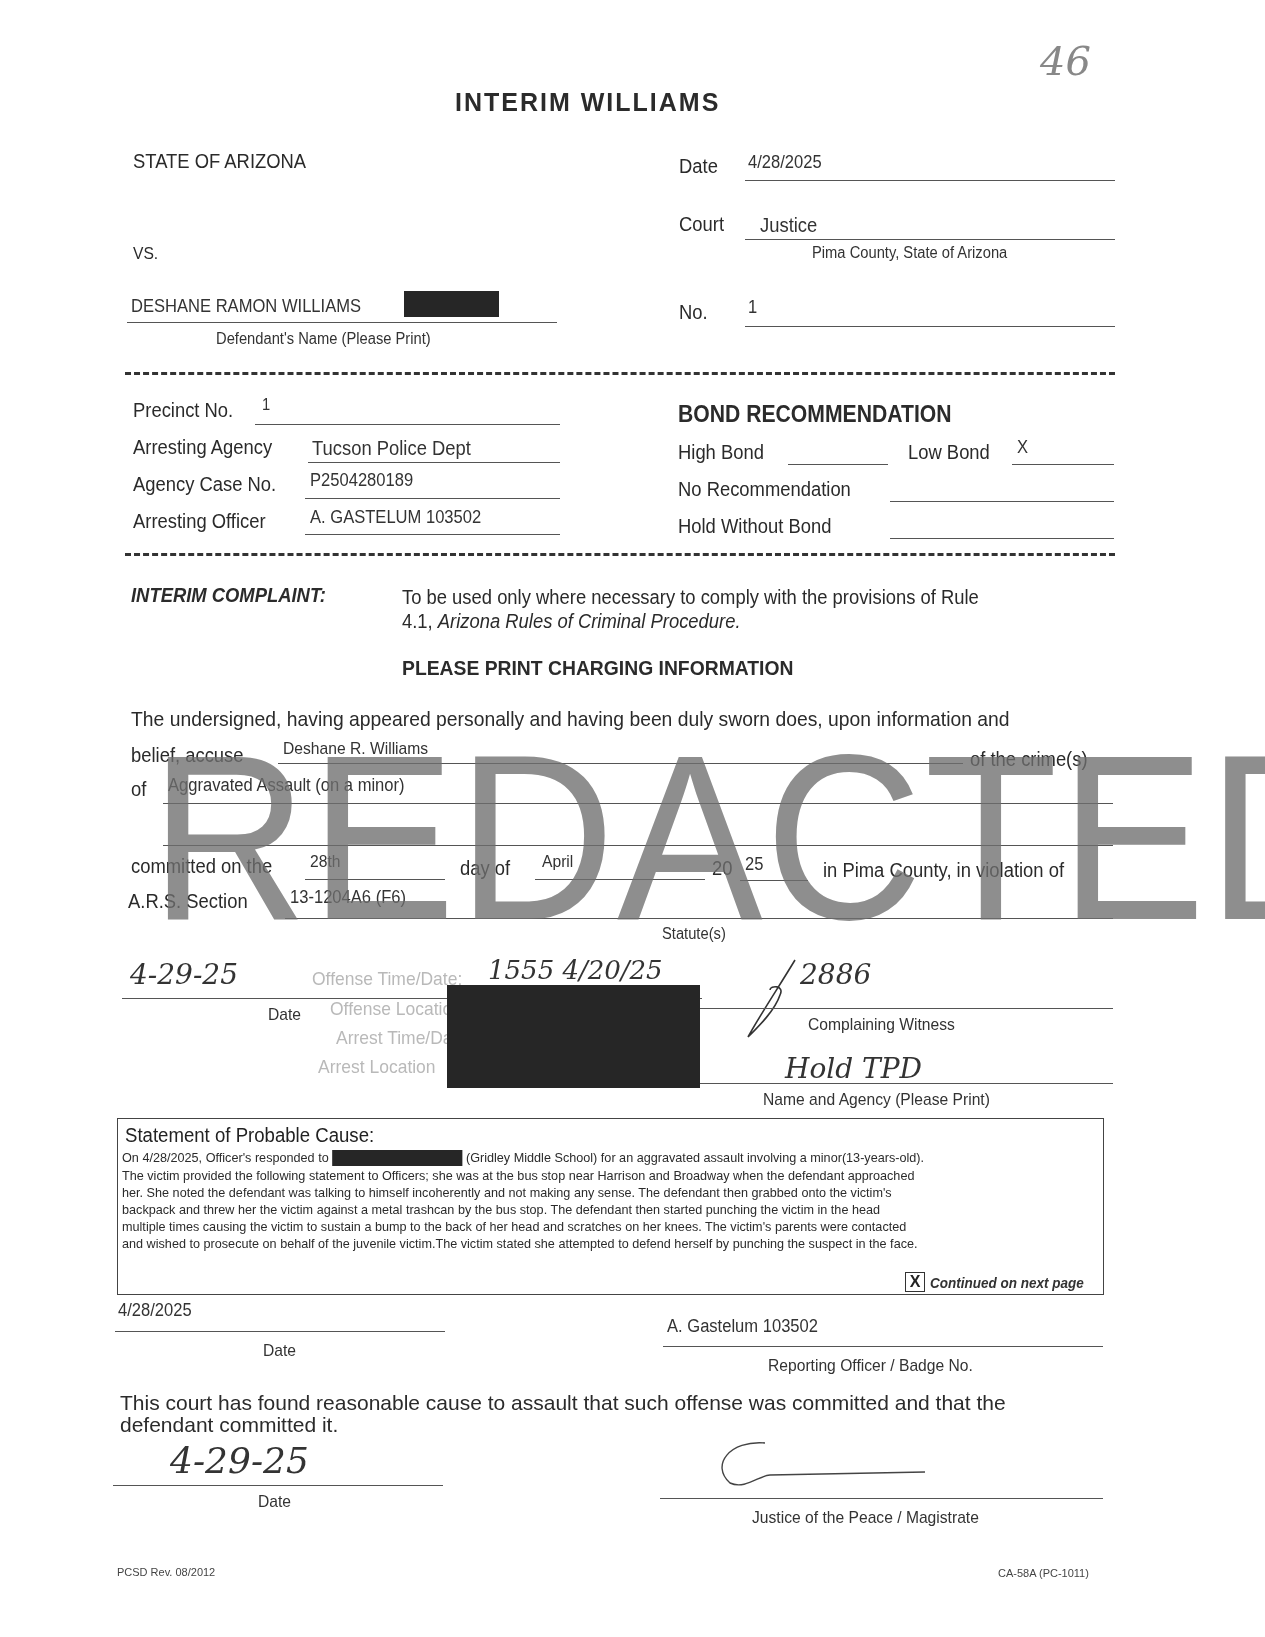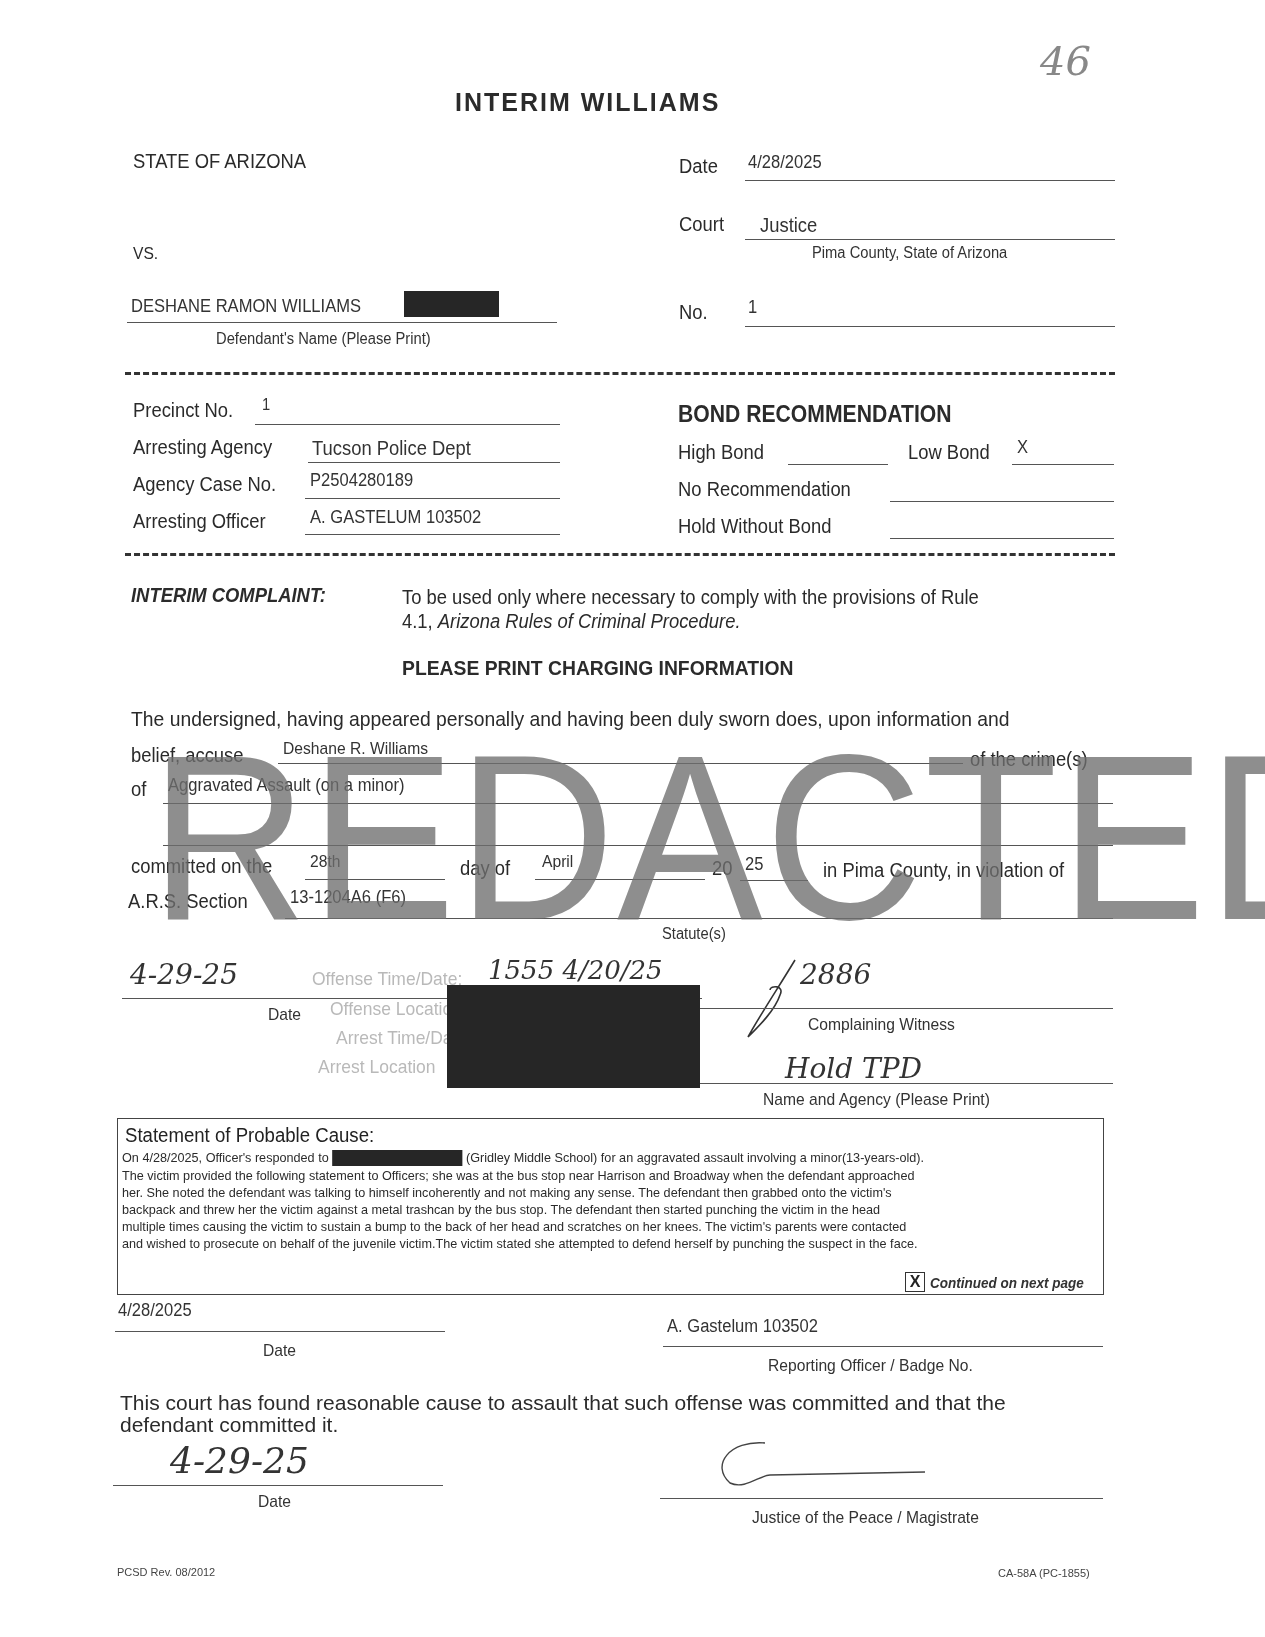--- a/index.html
+++ b/index.html
@@ -160,15 +160,15 @@
 <div class="abs hand" style="left:170px;top:1440px;font-size:36px;">4-29-25</div>
 <div class="line" style="left:113px;top:1485px;width:330px;"></div>
 <div class="abs small" style="left:258px;top:1492px;font-size:17px;">Date</div>
 <svg class="abs" style="left:700px;top:1435px;" width="230" height="60">
   <path d="M65 8 C30 5, 10 30, 30 48 C45 55, 60 40, 70 40 L225 37" fill="none" stroke="#444" stroke-width="1.4"></path>
 </svg>
 <div class="line" style="left:660px;top:1498px;width:443px;"></div>
 <div class="abs small" style="left:752px;top:1508px;font-size:17px;">Justice of the Peace / Magistrate</div>
 
 <div class="abs" style="left:117px;top:1539px;font-size:11px;color:#444;white-space:nowrap;margin-top:27px;">PCSD Rev. 08/2012</div>
-<div class="abs" style="left:998px;top:1567px;font-size:11px;color:#444;white-space:nowrap;">CA-58A (PC-1855)</div>
+<div class="abs" style="left:998px;top:1567px;font-size:11px;color:#444;white-space:nowrap;">CA-58A (PC-1011)</div>
 
 <div class="stamp">REDACTED</div>
 
 </body></html>

